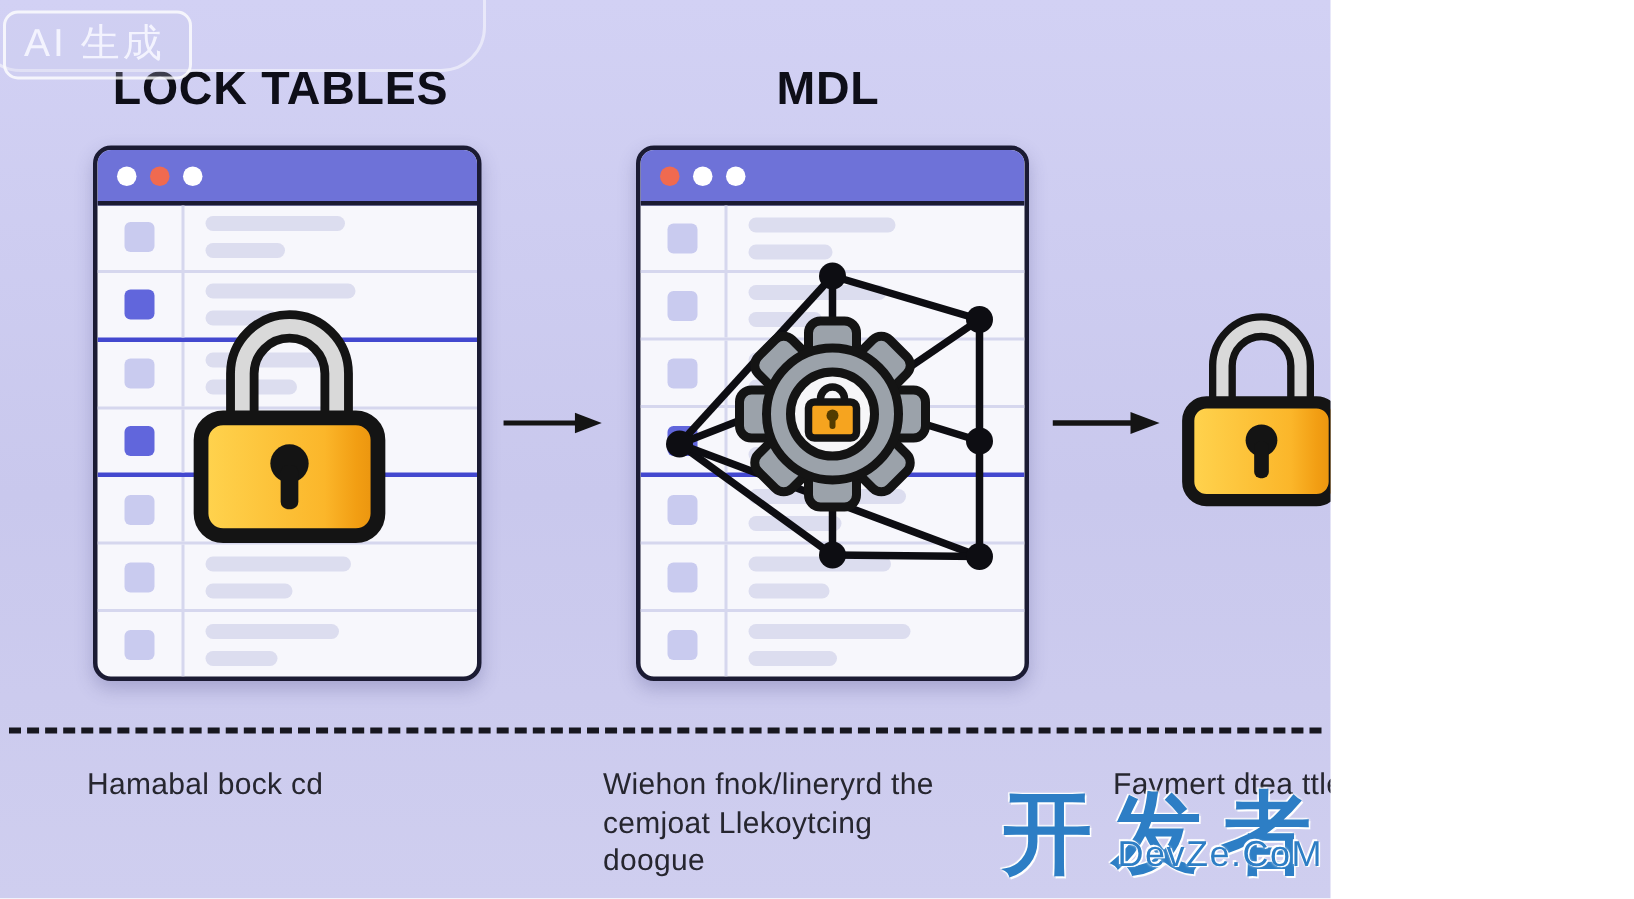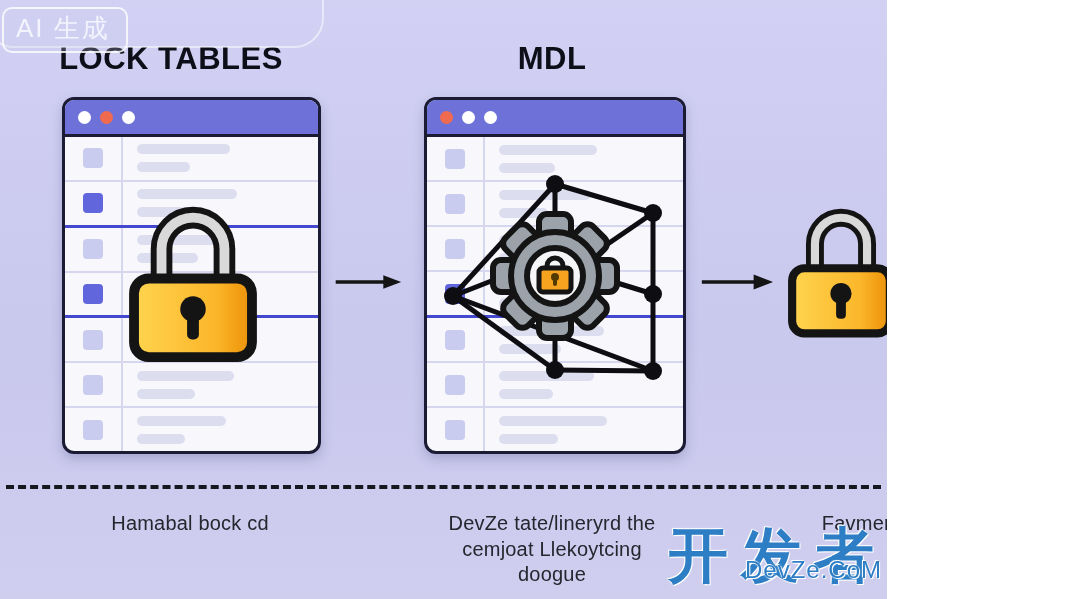--- a/index.html
+++ b/index.html
@@ -17,21 +17,21 @@
   }
   .wm-frame{
     position:absolute; left:-16px; top:-72px; width:336px; height:116px;
     border:2px solid rgba(255,255,255,.5); border-radius:30px; z-index:1;
   }
   
   .col-title{
     position:absolute; top:41px; text-align:center; color:#0e0e18;
     font-size:31px; font-weight:bold; letter-spacing:.5px;
   }
-  .t1{left:44px;width:254px;} .t2{left:424px;width:256px;} .t3{left:766px;width:304px;font-size:29px;}
+  .t1{left:60px;width:254px;} .t2{left:424px;width:256px;} .t3{left:766px;width:304px;font-size:29px;}
   
   .window{
     position:absolute; width:253px; height:351px; border:3px solid #1b1b33;
     border-radius:12px; overflow:hidden; background:#f7f7fc;
     box-shadow:0 5px 12px rgba(70,70,130,.28);
   }
   .w1{left:62px; top:97px;} .w2{left:424px; top:97px; width:256px;}
   .titlebar{
     height:34px; background:#6e72d8; border-bottom:3px solid #1b1b33;
     display:flex; align-items:center; padding-left:13px; gap:9px;
@@ -45,21 +45,21 @@
   .cbcol{width:56px; border-right:2px solid #d6d7ee; display:flex; align-items:center; justify-content:center; flex:none;}
   .cb{width:20px;height:20px;border-radius:4px;background:#c9cbef;}
   .trow.checked .cb{background:#6166dc;}
   .cells{flex:1; display:flex; flex-direction:column; justify-content:center; gap:8px; padding:0 20px 0 14px;}
   .bar{height:10px;border-radius:5px;background:#dcddef;}
   
   .overlay{position:absolute; pointer-events:none;}
   
   .divider{position:absolute; left:6px; right:6px; top:485px; border-top:4px dashed #17171f;}
   
-  .caption{position:absolute; top:511px; text-align:center; color:#26262f; font-size:20px; line-height:25.5px; letter-spacing:.2px;}
+  .caption{position:absolute; top:511px; text-align:left; color:#26262f; font-size:20px; line-height:25.5px; letter-spacing:.2px;}
   .c1{left:58px;width:264px;} .c2{left:402px;width:300px;} .c3{left:742px;width:336px;}
   
   .wm-cn{
     position:absolute; right:0px; top:516px; z-index:10; color:#2d7ec5;
     font-size:60px; letter-spacing:13px; font-weight:bold;
     text-shadow:0 0 2px #fff,0 0 2px #fff,1px 1px 0 #fff,-1px -1px 0 #fff;
   }
   .wm-site{
     position:absolute; right:5px; top:556px; z-index:10; color:#2d7ec5;
     font-size:24px; letter-spacing:1px;
@@ -330,21 +330,21 @@
     </defs>
     <rect x="8" y="54" width="76" height="50" rx="10" fill="url(#lgS)" stroke="#141414" stroke-width="8"></rect>
   </svg>
 
   <div class="divider"></div>
 
   <div class="caption c1">
       <div>Hamabal bock cd</div>
     </div>
   <div class="caption c2">
-      <div>DevZe tate/lineryrd the</div>
+      <div>Wiehon fnok/lineryrd the</div>
       <div>cemjoat Llekoytcing</div>
       <div>doogue</div>
     </div>
   <div class="caption c3">
       <div>Favmert dtea ttle of</div>
     </div>
 
   <div class="wm-cn">开发者</div>
   <div class="wm-site">DevZe.CoM</div>
 

